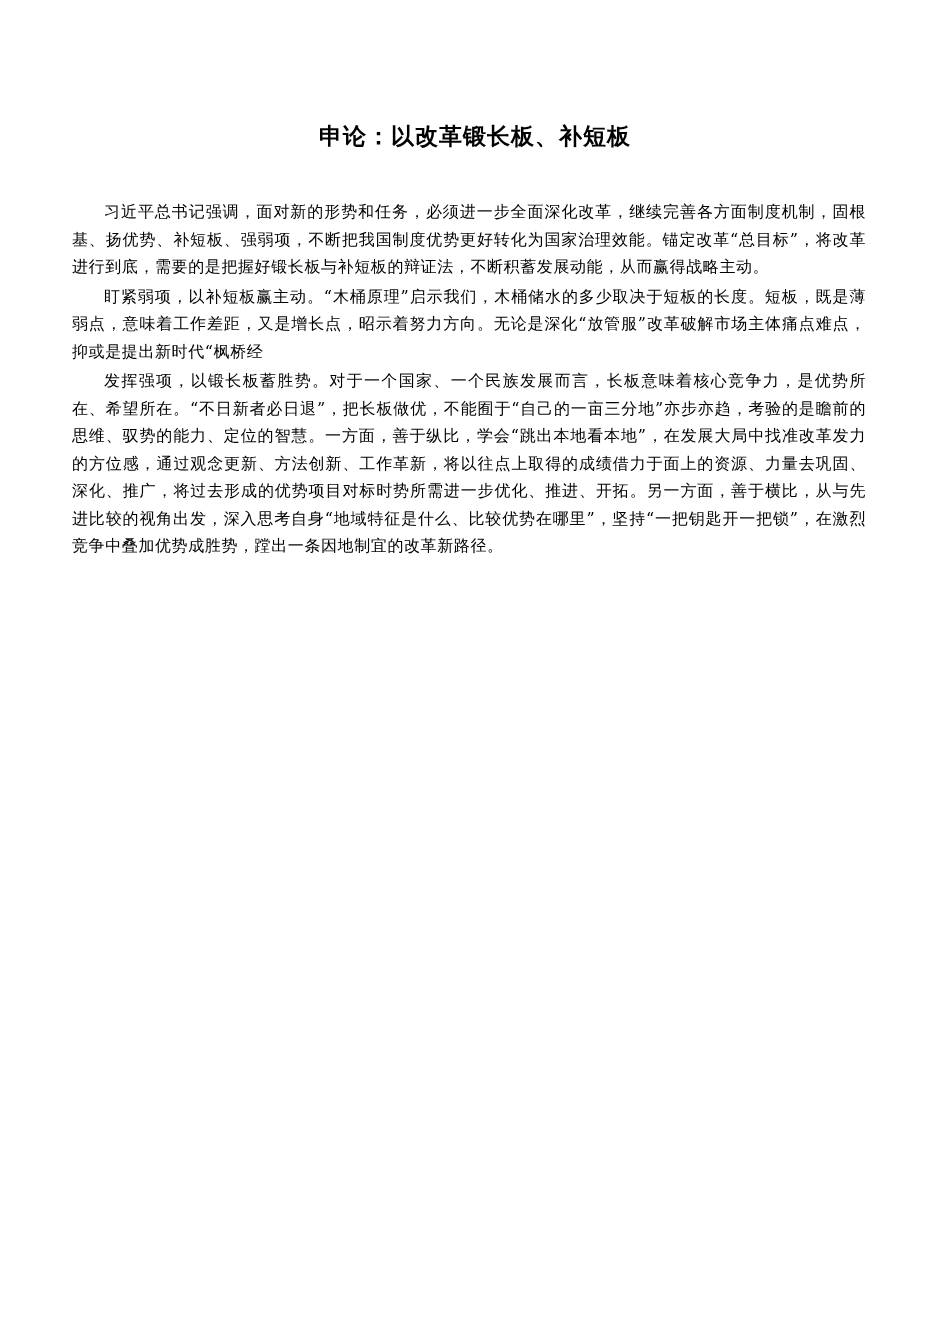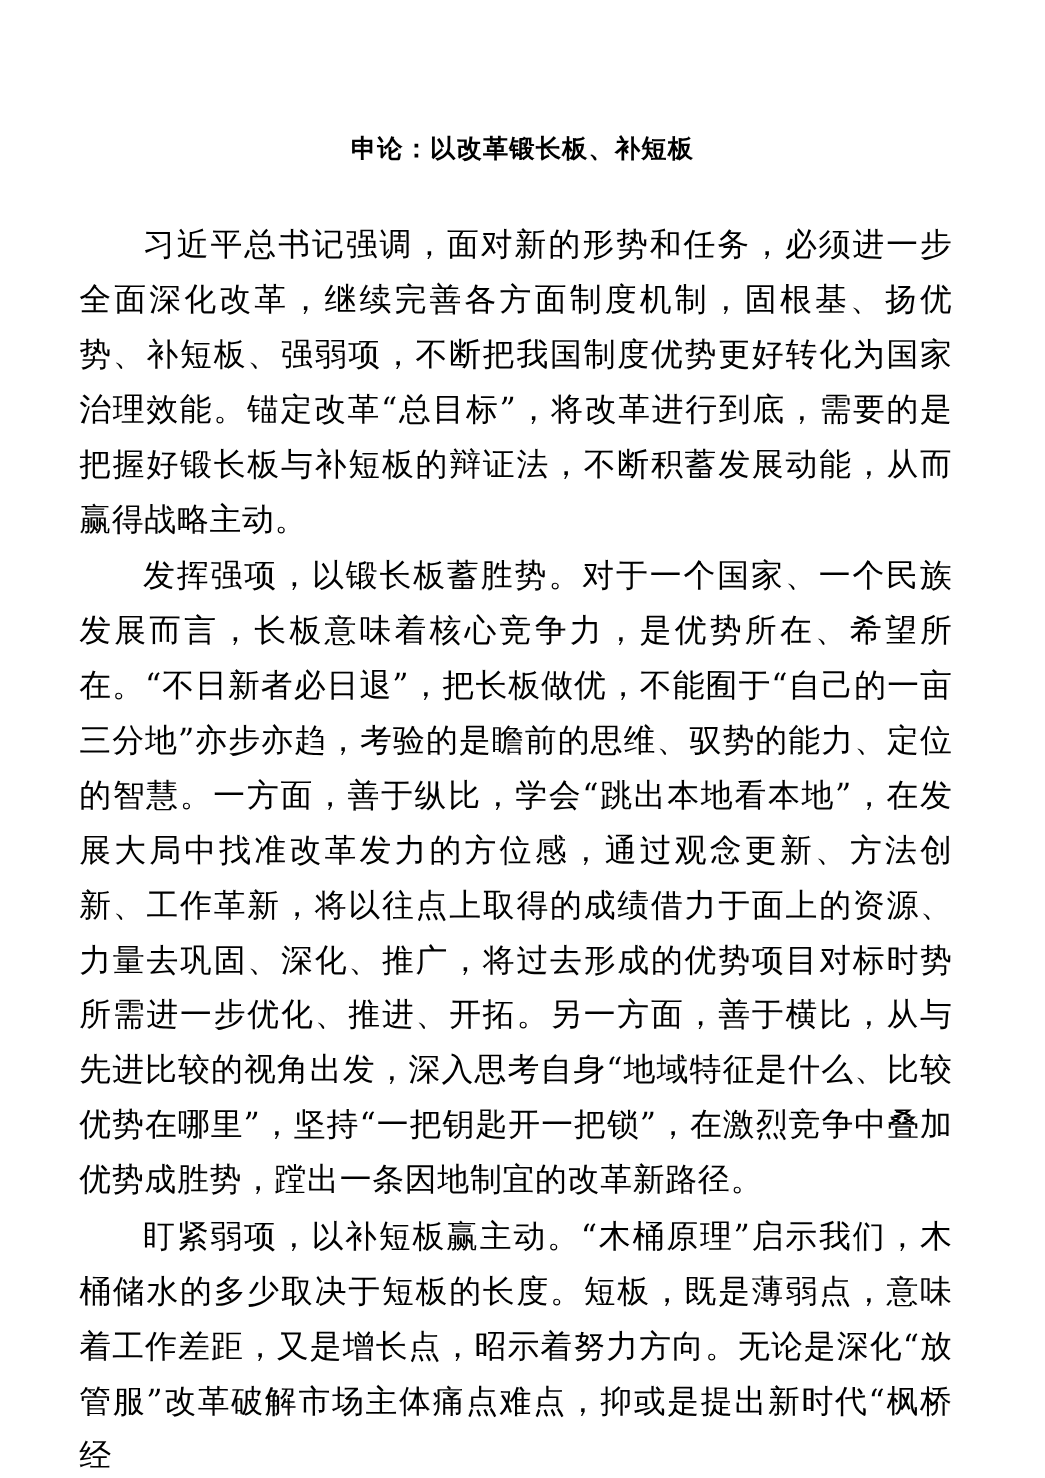--- a/index.html
+++ b/index.html
@@ -24,32 +24,32 @@
     text-align: center;
     font-size: 23px;
     font-weight: bold;
     letter-spacing: 1px;
     line-height: 1.4;
     margin: 0 0 46px 0;
     font-family: "DejaVu Serif", serif;
   }
   .body-text p {
     margin: 0 12px 2px 0;
-    font-size: 29px;
+    font-size: 16px;
     line-height: 1.72;
     text-align: justify;
     text-justify: inter-ideograph;
     text-indent: 2em;
     letter-spacing: 0.6px;
     font-family: "DejaVu Serif", serif;
   }
 </style>
 </head>
 <body>
 
 <div class="page">
   <h1 class="doc-title">申论：以改革锻长板、补短板</h1>
   <div class="body-text">
     <p>习近平总书记强调，面对新的形势和任务，必须进一步全面深化改革，继续完善各方面制度机制，固根基、扬优势、补短板、强弱项，不断把我国制度优势更好转化为国家治理效能。锚定改革“总目标”，将改革进行到底，需要的是把握好锻长板与补短板的辩证法，不断积蓄发展动能，从而赢得战略主动。</p>
+    <p>盯紧弱项，以补短板赢主动。“木桶原理”启示我们，木桶储水的多少取决于短板的长度。短板，既是薄弱点，意味着工作差距，又是增长点，昭示着努力方向。无论是深化“放管服”改革破解市场主体痛点难点，抑或是提出新时代“枫桥经</p>
     <p>发挥强项，以锻长板蓄胜势。对于一个国家、一个民族发展而言，长板意味着核心竞争力，是优势所在、希望所在。“不日新者必日退”，把长板做优，不能囿于“自己的一亩三分地”亦步亦趋，考验的是瞻前的思维、驭势的能力、定位的智慧。一方面，善于纵比，学会“跳出本地看本地”，在发展大局中找准改革发力的方位感，通过观念更新、方法创新、工作革新，将以往点上取得的成绩借力于面上的资源、力量去巩固、深化、推广，将过去形成的优势项目对标时势所需进一步优化、推进、开拓。另一方面，善于横比，从与先进比较的视角出发，深入思考自身“地域特征是什么、比较优势在哪里”，坚持“一把钥匙开一把锁”，在激烈竞争中叠加优势成胜势，蹚出一条因地制宜的改革新路径。</p>
-    <p>盯紧弱项，以补短板赢主动。“木桶原理”启示我们，木桶储水的多少取决于短板的长度。短板，既是薄弱点，意味着工作差距，又是增长点，昭示着努力方向。无论是深化“放管服”改革破解市场主体痛点难点，抑或是提出新时代“枫桥经</p>
   </div>
 </div>
 
 </body></html>

